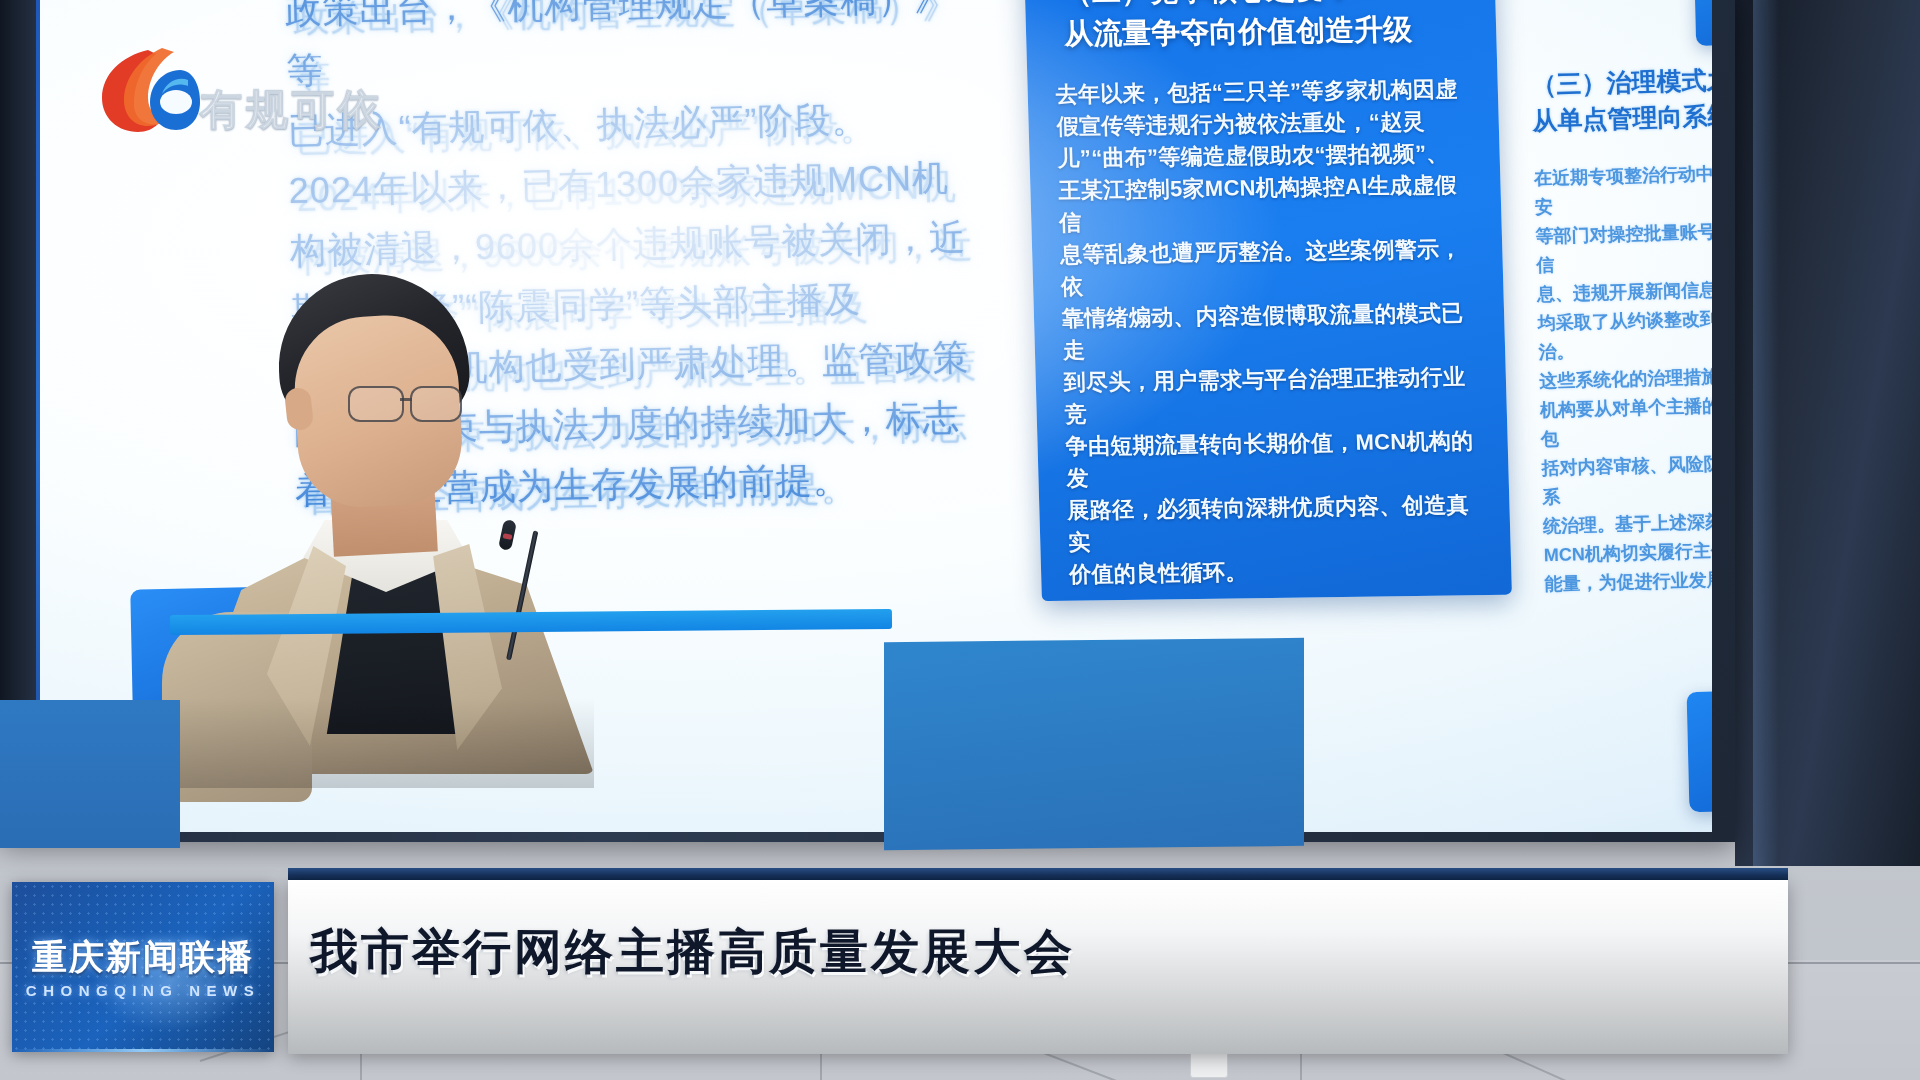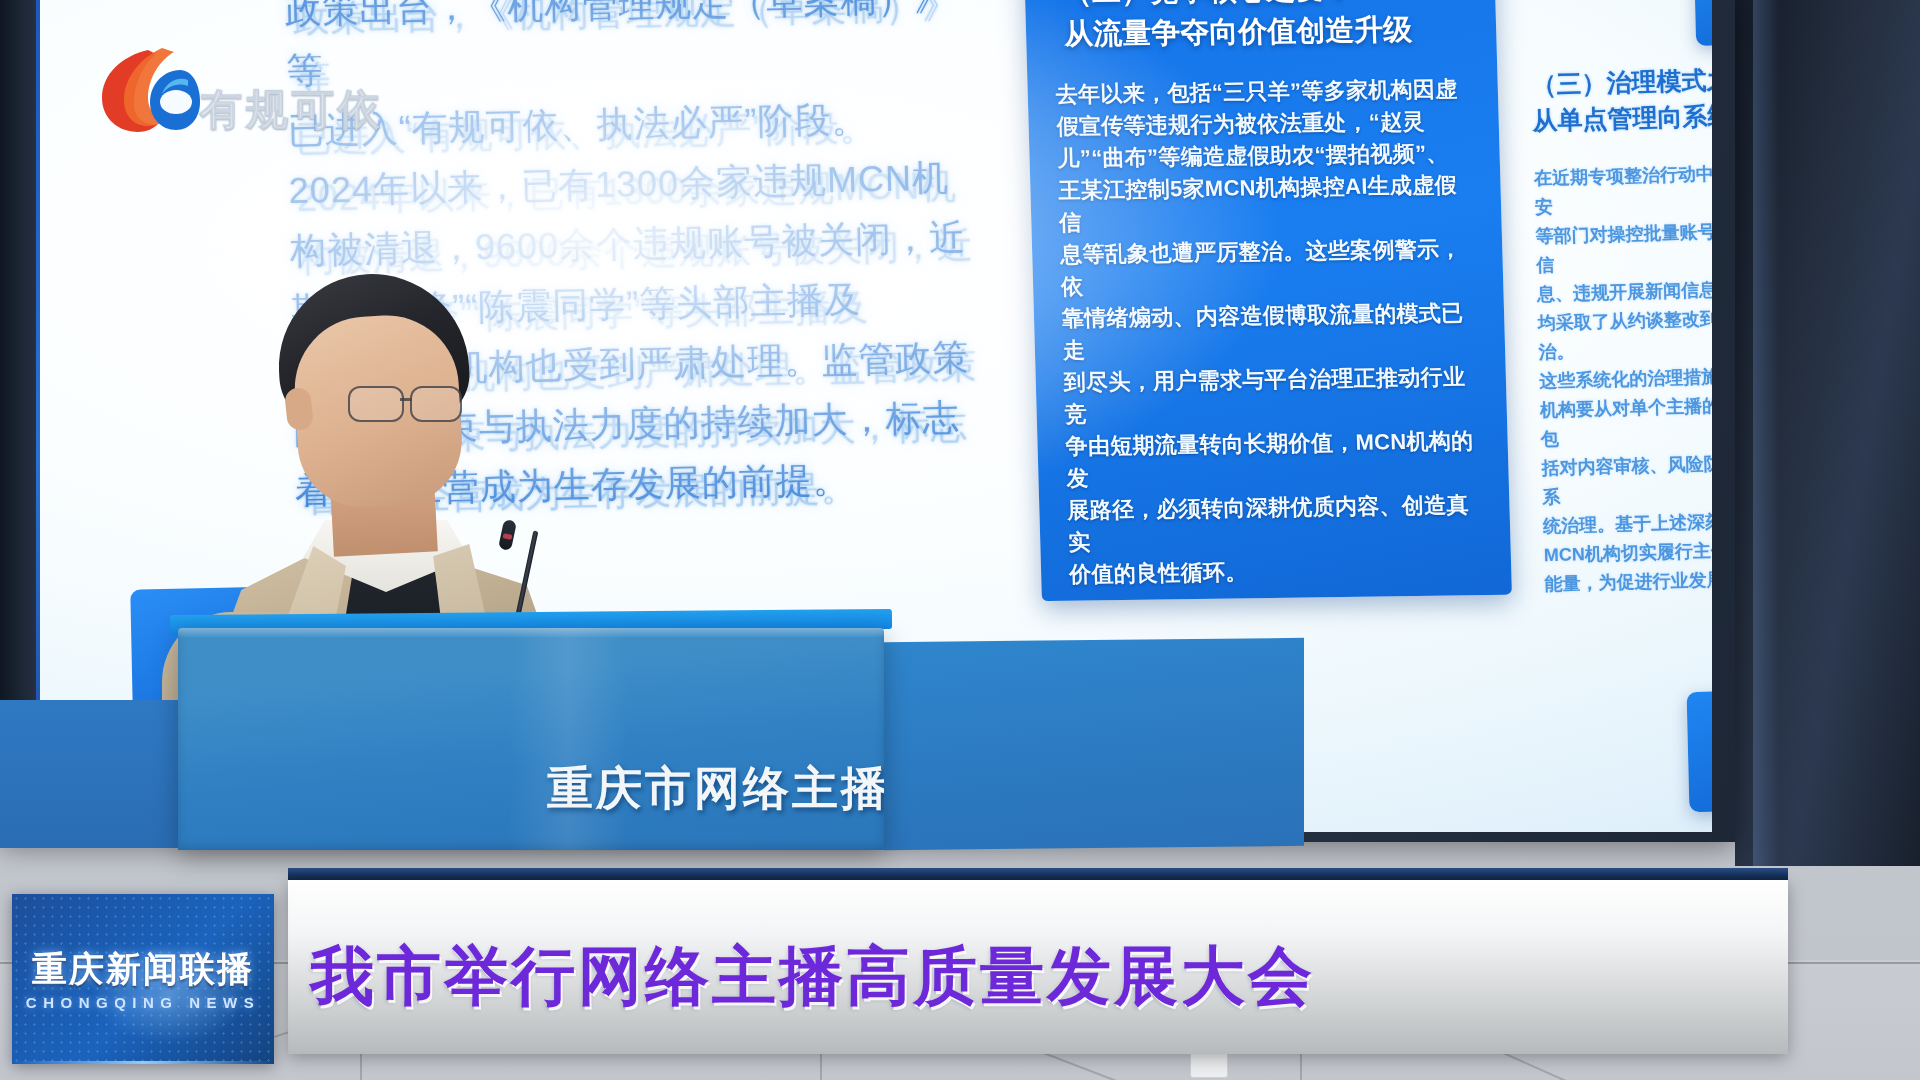--- a/index.html
+++ b/index.html
@@ -284,21 +284,20 @@
   }
 
   
   .lower-third{position:absolute;left:0;top:0;width:1920px;height:1080px;pointer-events:none;}
   .lt-badge{
     position:absolute;left:12px;top:882px;width:262px;height:170px;
     background:
       linear-gradient(135deg,#1d4e9b 0%,#1a59ad 28%,#1b63bd 55%,#14437f 100%);
     overflow:hidden;
     box-shadow:0 3px 14px rgba(0,0,0,.35);
-    margin-top:12px;
   }
   .lt-badge .dots{
     position:absolute;left:0;top:0;width:100%;height:100%;
     background-image:radial-gradient(rgba(150,200,255,.40) 1px,transparent 1.4px);
     background-size:9px 9px;
     opacity:.6;
   }
   .lt-badge .glowspot{
     position:absolute;left:30%;top:28%;width:60%;height:60%;
     background:radial-gradient(closest-side,rgba(170,215,255,.40),rgba(170,215,255,0));
@@ -323,23 +322,23 @@
   .lt-bar{
     position:absolute;left:288px;top:880px;width:1500px;height:174px;
     background:linear-gradient(180deg,#ffffff 0%,#f4f5f6 30%,#dadcdd 60%,#b7babc 100%);
     box-shadow:0 4px 16px rgba(0,0,0,.30);
   }
   .lt-bar-top{
     position:absolute;left:288px;top:868px;width:1500px;height:13px;
     background:linear-gradient(180deg,#2a4f86,#16325c 55%,#0e2546);
   }
   .lt-headline{
-    position:absolute;left:310px;top:916px;width:1460px;
-    font-size:64px;font-weight:800;letter-spacing:3px;
-    color:#6d28d9;
+    position:absolute;left:310px;top:892px;width:1460px;
+    font-size:48px;font-weight:800;letter-spacing:3px;
+    color:#0f172a;
     line-height:120px;
     text-shadow:2px 3px 0 rgba(255,255,255,.85), 0 2px 4px rgba(0,40,90,.25);
     white-space:nowrap;
   }
 
   
   .room-right{
     position:absolute;left:1735px;top:0;width:185px;height:866px;
     background:linear-gradient(100deg,#141b27 0%,#222c3c 30%,#2b3purple 60%,#1b2330 100%);
     background:linear-gradient(100deg,#141b27 0%,#232d3d 35%,#2c3950 62%,#18202c 100%);
@@ -455,24 +454,20 @@
     <div class="p-shadow"></div>
   </div>
 
   <div class="mic-stem"></div>
   <div class="mic-head"></div>
   <div class="mic-ring"></div>
 
   <div class="stage-blue-left"></div>
   <div class="stage-blue-right"></div>
   <div class="podium-top-strip"></div>
-  <div class="podium">
-    <div class="podium-sheen"></div>
-    <div class="podium-label">重庆市网络主播</div>
-  </div>
 
   <div class="channel-bug">
     <svg class="bug-mark" viewBox="0 0 106 90">
       <path d="M52 4 C26 10 6 28 6 52 C6 72 22 86 42 86 C50 86 57 83 62 78 C50 80 38 73 38 58 C38 36 48 18 60 8 Z" fill="#e23b26"></path>
       <path d="M66 2 C44 12 28 32 28 54 C28 70 38 80 52 80 C60 80 66 77 70 72 C60 72 52 65 52 52 C52 32 64 14 78 6 Z" fill="#ef6a2b" opacity=".92"></path>
       <path d="M84 24 C68 24 54 38 54 56 C54 72 65 84 80 84 C94 84 104 72 104 56 C104 38 96 24 84 24 Z" fill="#1a6fd4"></path>
       <ellipse cx="80" cy="56" rx="16" ry="12" fill="#f5fbff"></ellipse>
       <path d="M92 34 C82 30 70 36 66 48 C72 40 82 36 92 40 Z" fill="#5bc0f2" opacity=".9"></path>
     </svg>
     <div class="bug-text">有规可依</div>

